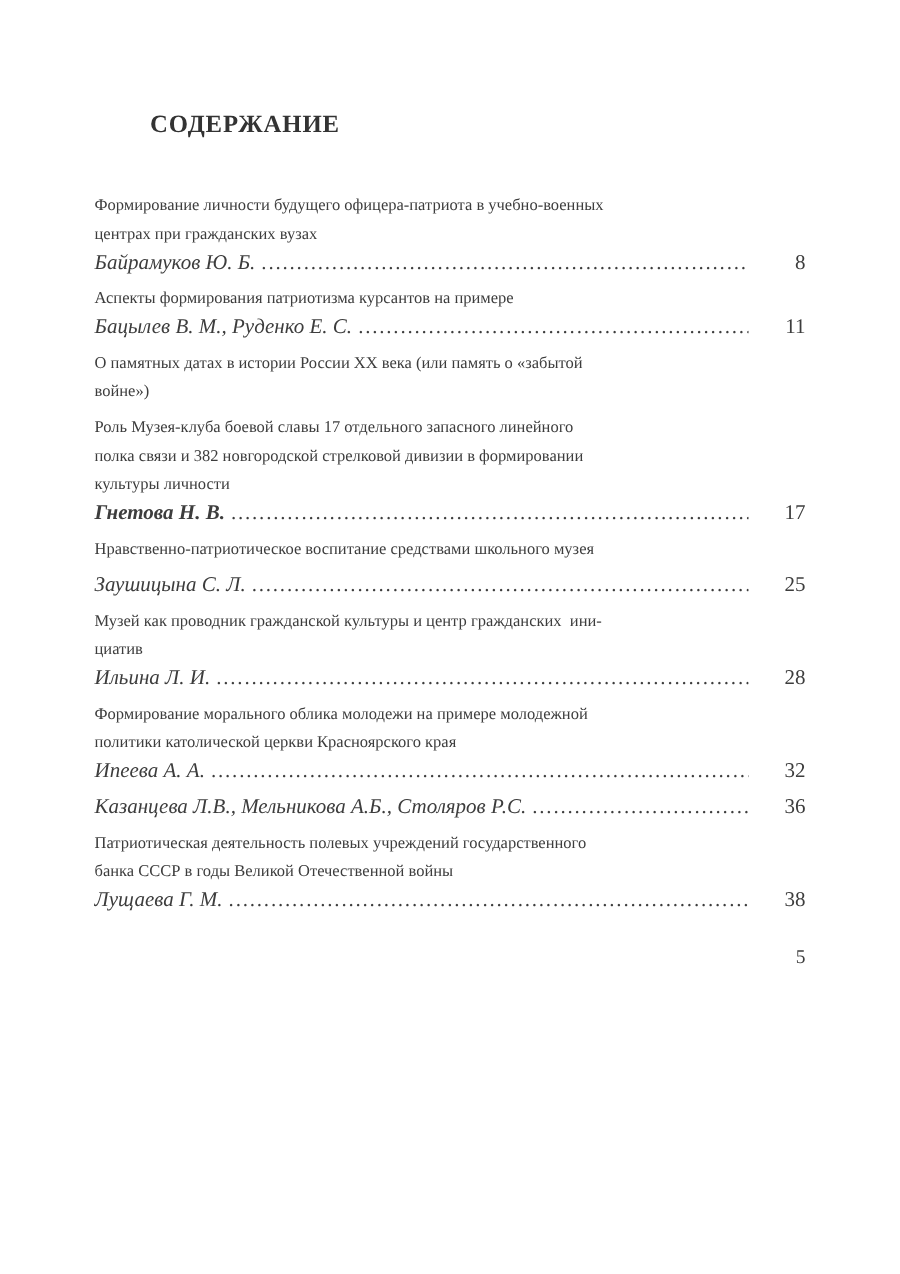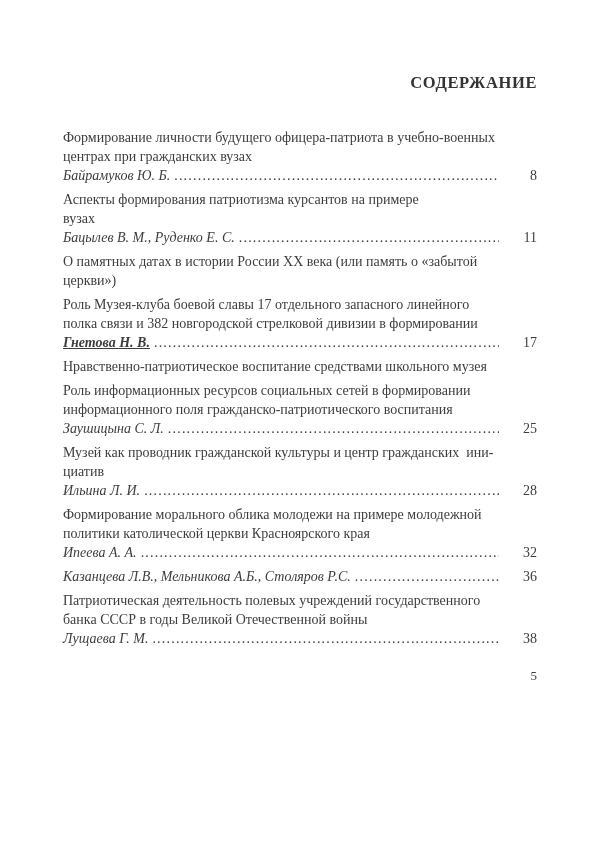--- a/index.html
+++ b/index.html
@@ -18,41 +18,40 @@
     height: 849px;
     padding: 0 63px;
   }
   .heading {
     margin: 73px 0 35px 37px;
     font-size: 16.5px;
     line-height: 20px;
     font-weight: bold;
     letter-spacing: 0.6px;
     color: var(--heading-color, #333333);
-    text-align: right;
   }
   .toc { width: 474px; }
   .entry { margin-bottom: 5px; }
   .title-line {
-    font-size: 14px;
+    font-size: 11px;
     line-height: 19px;
     white-space: pre-wrap;
   }
   .author-row {
     display: flex;
     align-items: center;
     font-size: 14px;
     line-height: 19px;
   }
   .authors {
     font-style: italic;
     white-space: nowrap;
     flex: 0 0 auto;
   }
-  .authors.bold { font-weight: bold; text-decoration: underline; }
+  .authors.bold { font-weight: bold; }
   .leader {
     flex: 1 1 auto;
     overflow: hidden;
     white-space: nowrap;
     margin: 0 4px 0 4px;
     letter-spacing: 1.2px;
     color: var(--text-color, #3d3d3d);
   }
   .leader::after {
     content: "..........................................................................................................................................................";
@@ -86,59 +85,55 @@
     <div class="author-row">
       <span class="authors">Байрамуков Ю. Б.</span>
       <span class="leader"></span>
       <span class="pagenum">8</span>
     </div>
   </div>
 
   <div class="entry">
     <div class="title">
           <div class="title-line">Аспекты формирования патриотизма курсантов на примере</div>
-          <div class="title-line">вузах</div>
         </div>
     <div class="author-row">
       <span class="authors">Бацылев В. М., Руденко Е. С.</span>
       <span class="leader"></span>
       <span class="pagenum">11</span>
     </div>
   </div>
 
   <div class="entry">
     <div class="title">
           <div class="title-line">О памятных датах в истории России ХХ века (или память о «забытой</div>
-          <div class="title-line">церкви»)</div>
+          <div class="title-line">войне»)</div>
         </div>
   </div>
 
   <div class="entry">
     <div class="title">
           <div class="title-line">Роль Музея-клуба боевой славы 17 отдельного запасного линейного</div>
           <div class="title-line">полка связи и 382 новгородской стрелковой дивизии в формировании</div>
+          <div class="title-line">культуры личности</div>
         </div>
     <div class="author-row">
       <span class="authors bold">Гнетова Н. В.</span>
       <span class="leader"></span>
       <span class="pagenum">17</span>
     </div>
   </div>
 
   <div class="entry">
     <div class="title">
           <div class="title-line">Нравственно-патриотическое воспитание средствами школьного музея</div>
         </div>
   </div>
 
   <div class="entry">
-    <div class="title">
-          <div class="title-line">Роль информационных ресурсов социальных сетей в формировании</div>
-          <div class="title-line">информационного поля гражданско-патриотического воспитания</div>
-        </div>
     <div class="author-row">
       <span class="authors">Заушицына С. Л.</span>
       <span class="leader"></span>
       <span class="pagenum">25</span>
     </div>
   </div>
 
   <div class="entry">
     <div class="title">
           <div class="title-line">Музей как проводник гражданской культуры и центр гражданских  ини-</div>

